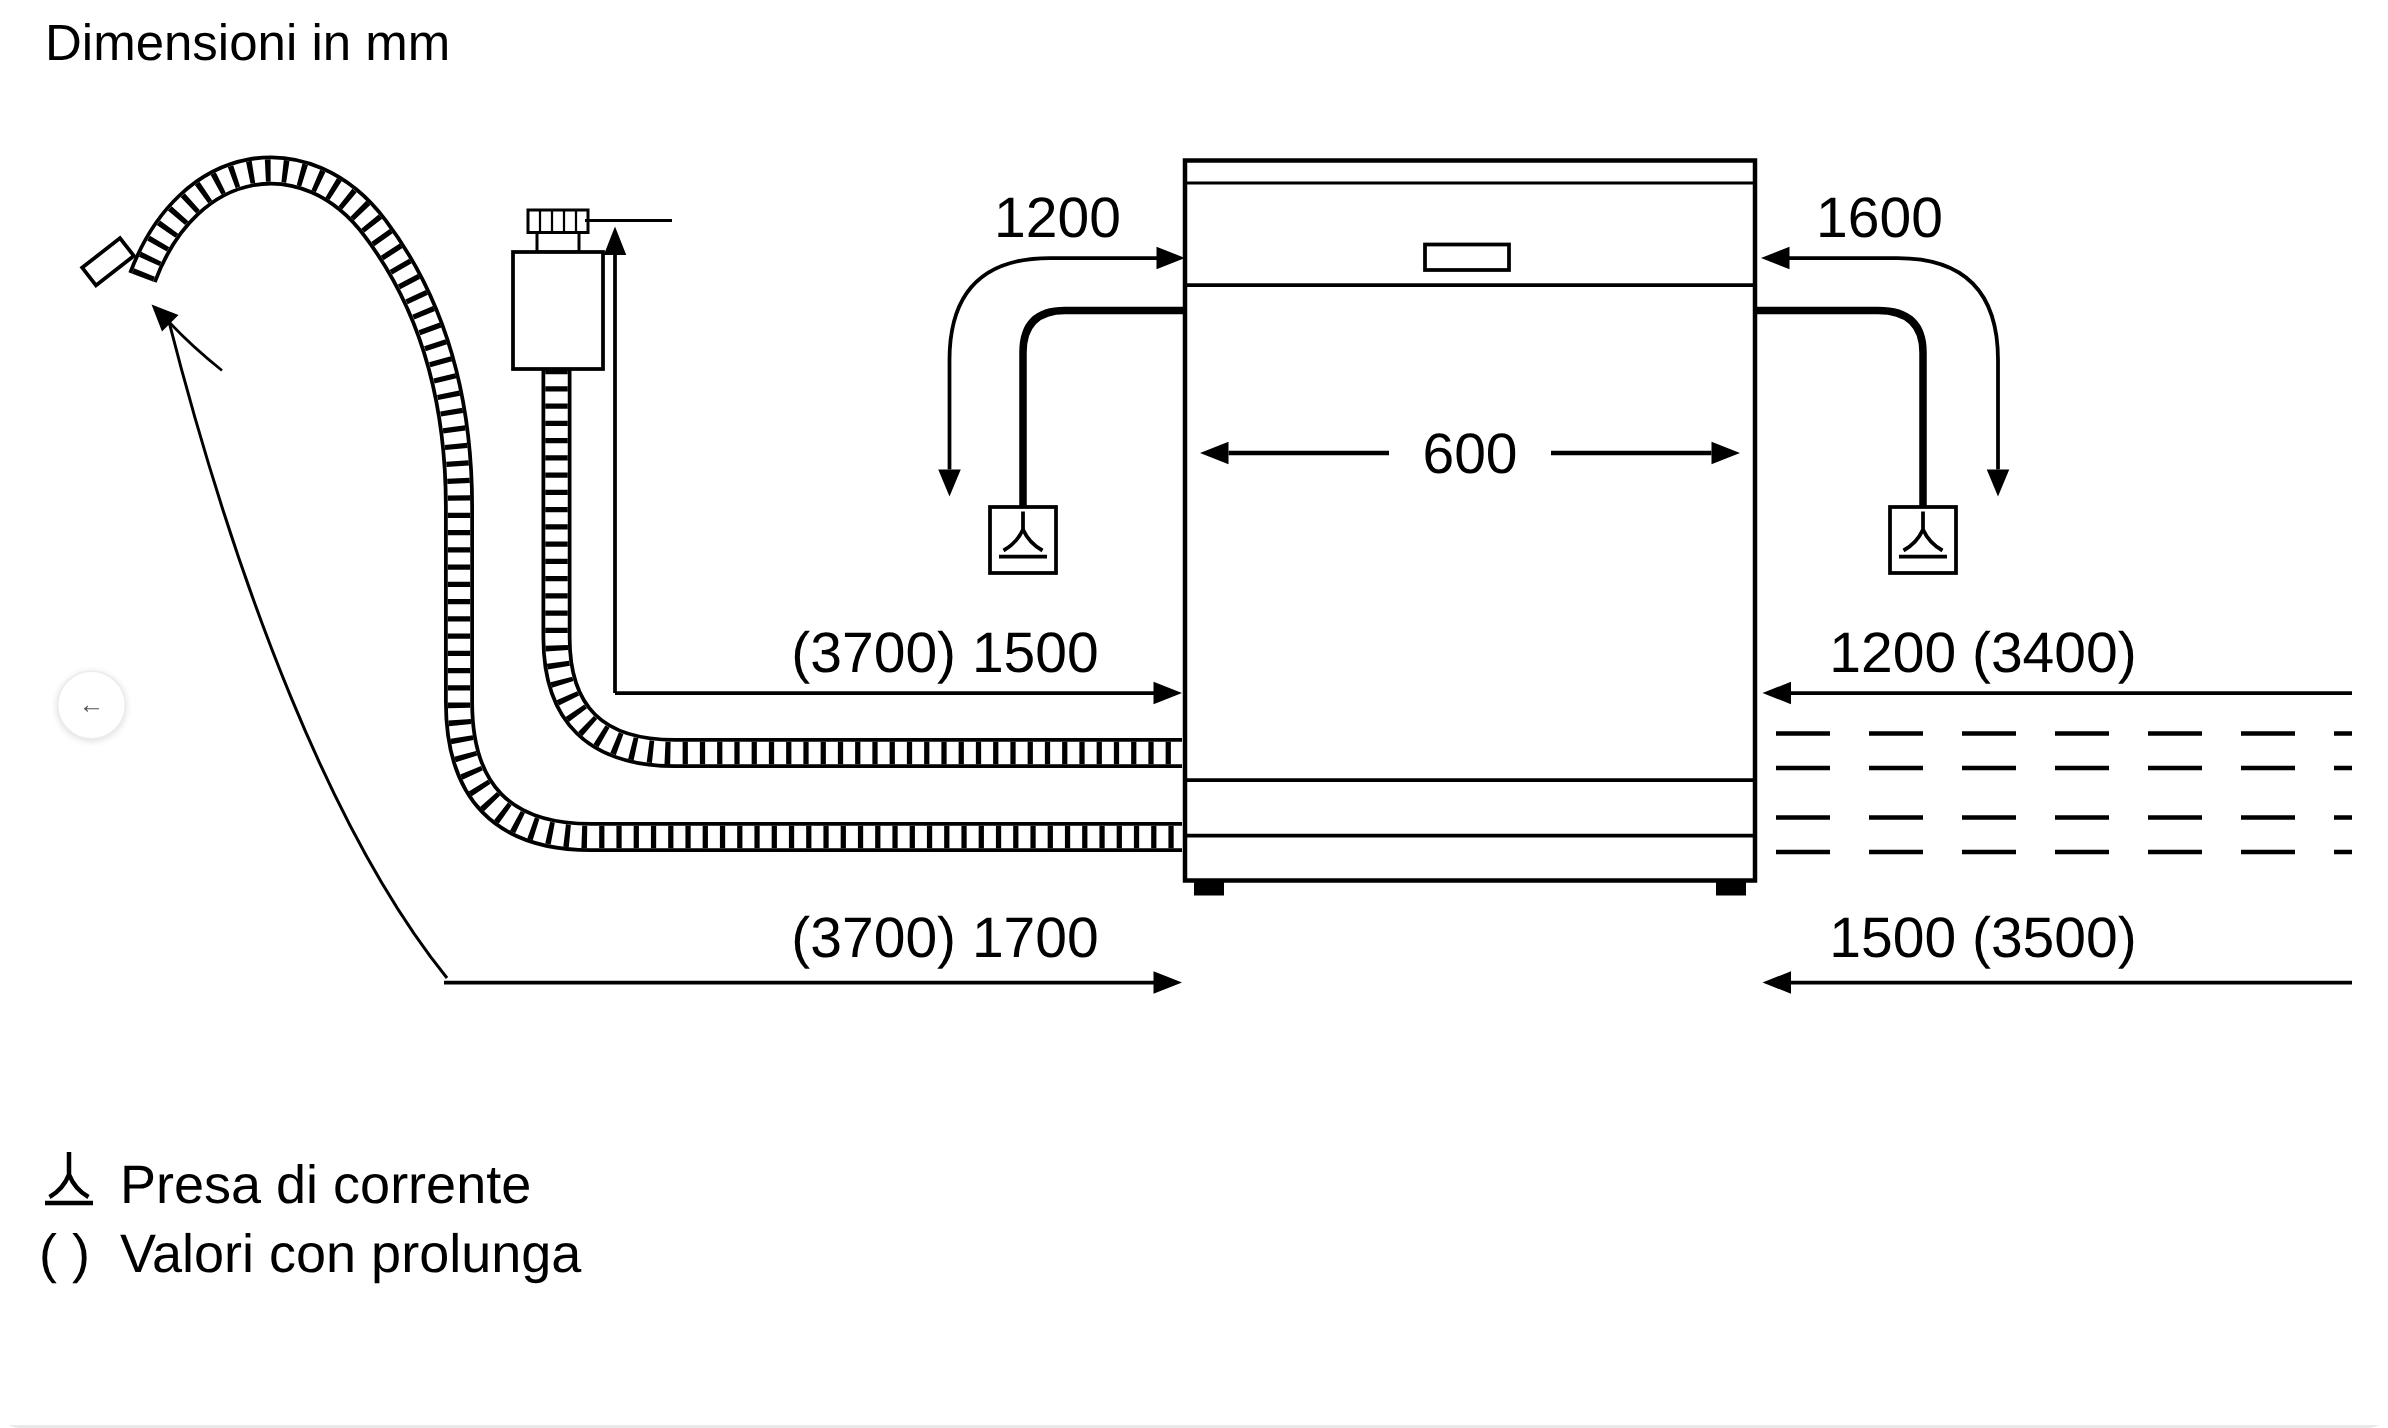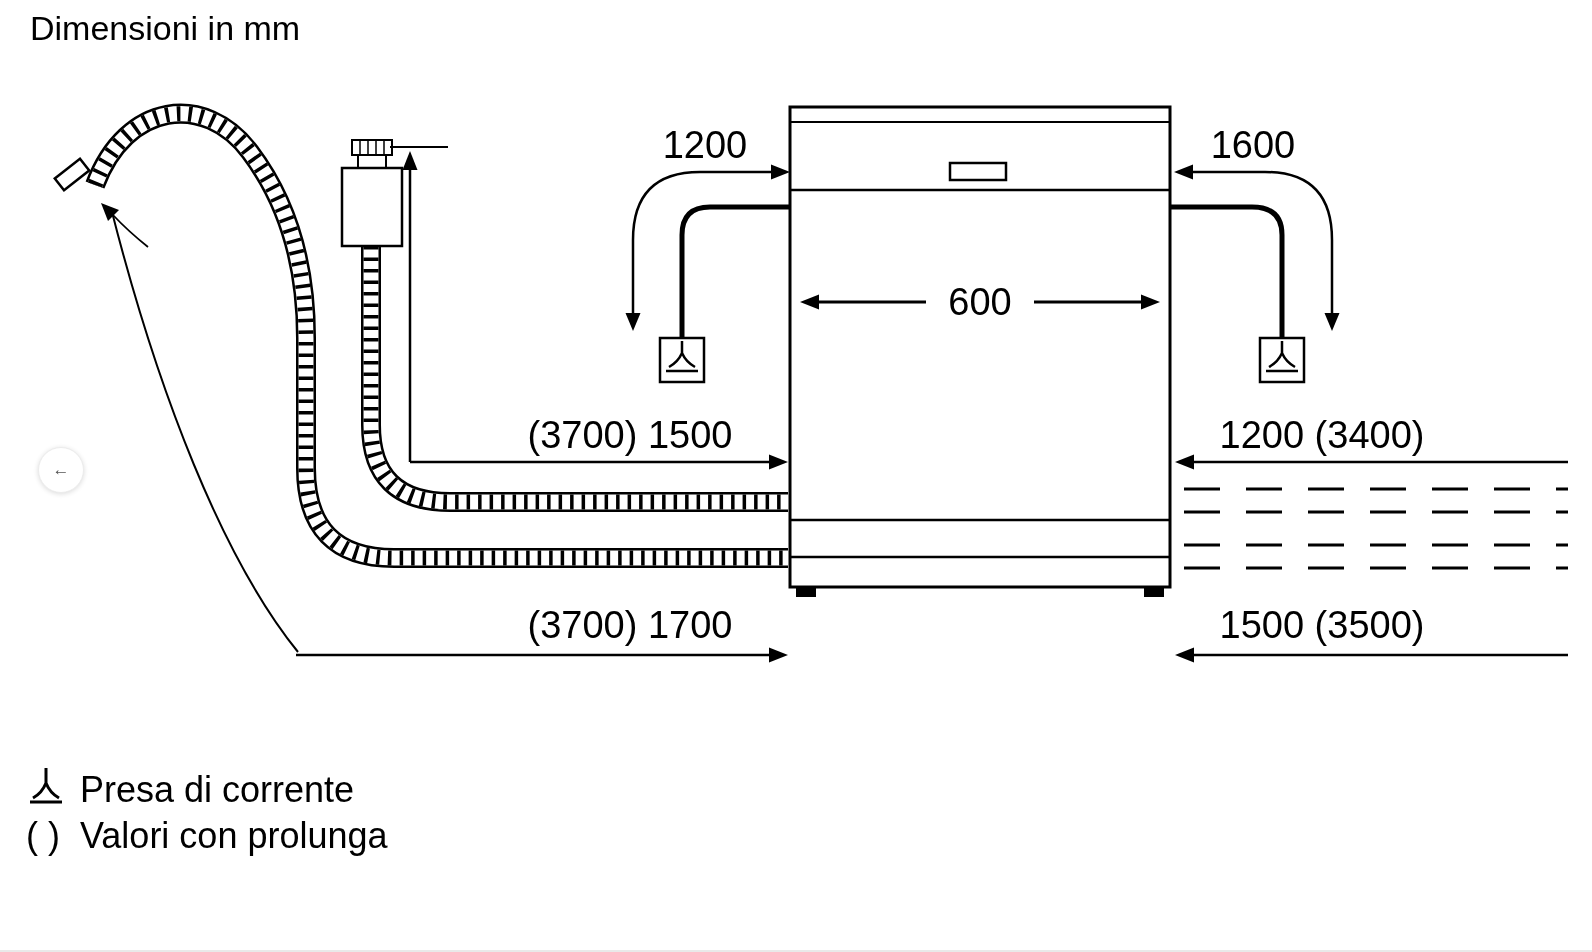--- a/index.html
+++ b/index.html
@@ -1,17 +1,17 @@
 <!DOCTYPE html>
 <html><head>
 <meta charset="utf-8">
 <style>
   html,body{margin:0;padding:0;background:#fff;}
   .stage{position:relative;width:1592px;height:952px;background:#ffffff;overflow:hidden;
-         font-family:"Liberation Sans",sans-serif;}
+         font-family:"Liberation Sans",sans-serif;border-radius:13px;}
   svg text{font-family:"Liberation Sans",sans-serif;fill:#000;}
   .dim-label{font-size:38px;}
   .title-label{font-size:34px;}
   .legend-label{font-size:36px;}
   .nav-btn{position:absolute;left:38px;top:447px;width:44px;height:44px;border-radius:50%;
            background:#fff;border:1px solid #ececec;box-shadow:0 1px 5px rgba(0,0,0,.14);
            display:flex;align-items:center;justify-content:center;color:#555;
            font-size:17px;cursor:pointer;user-select:none;}
   .page-divider{position:absolute;left:0;bottom:0;width:100%;height:2px;background:#e9e9e9;}
 </style>

